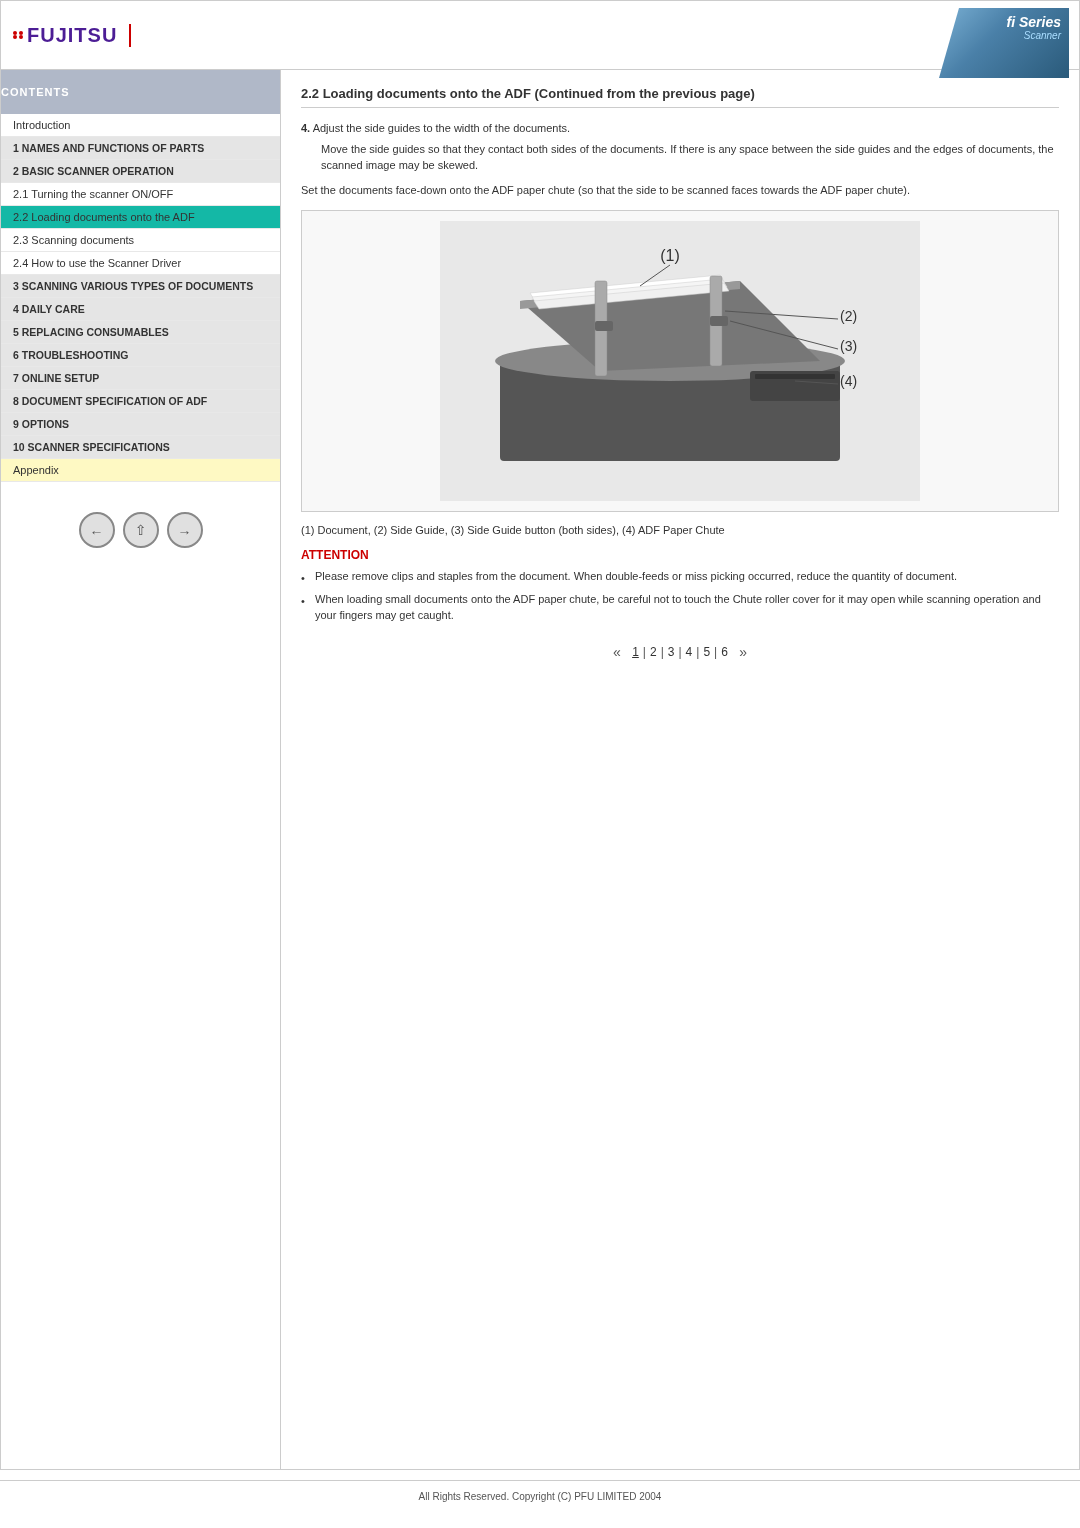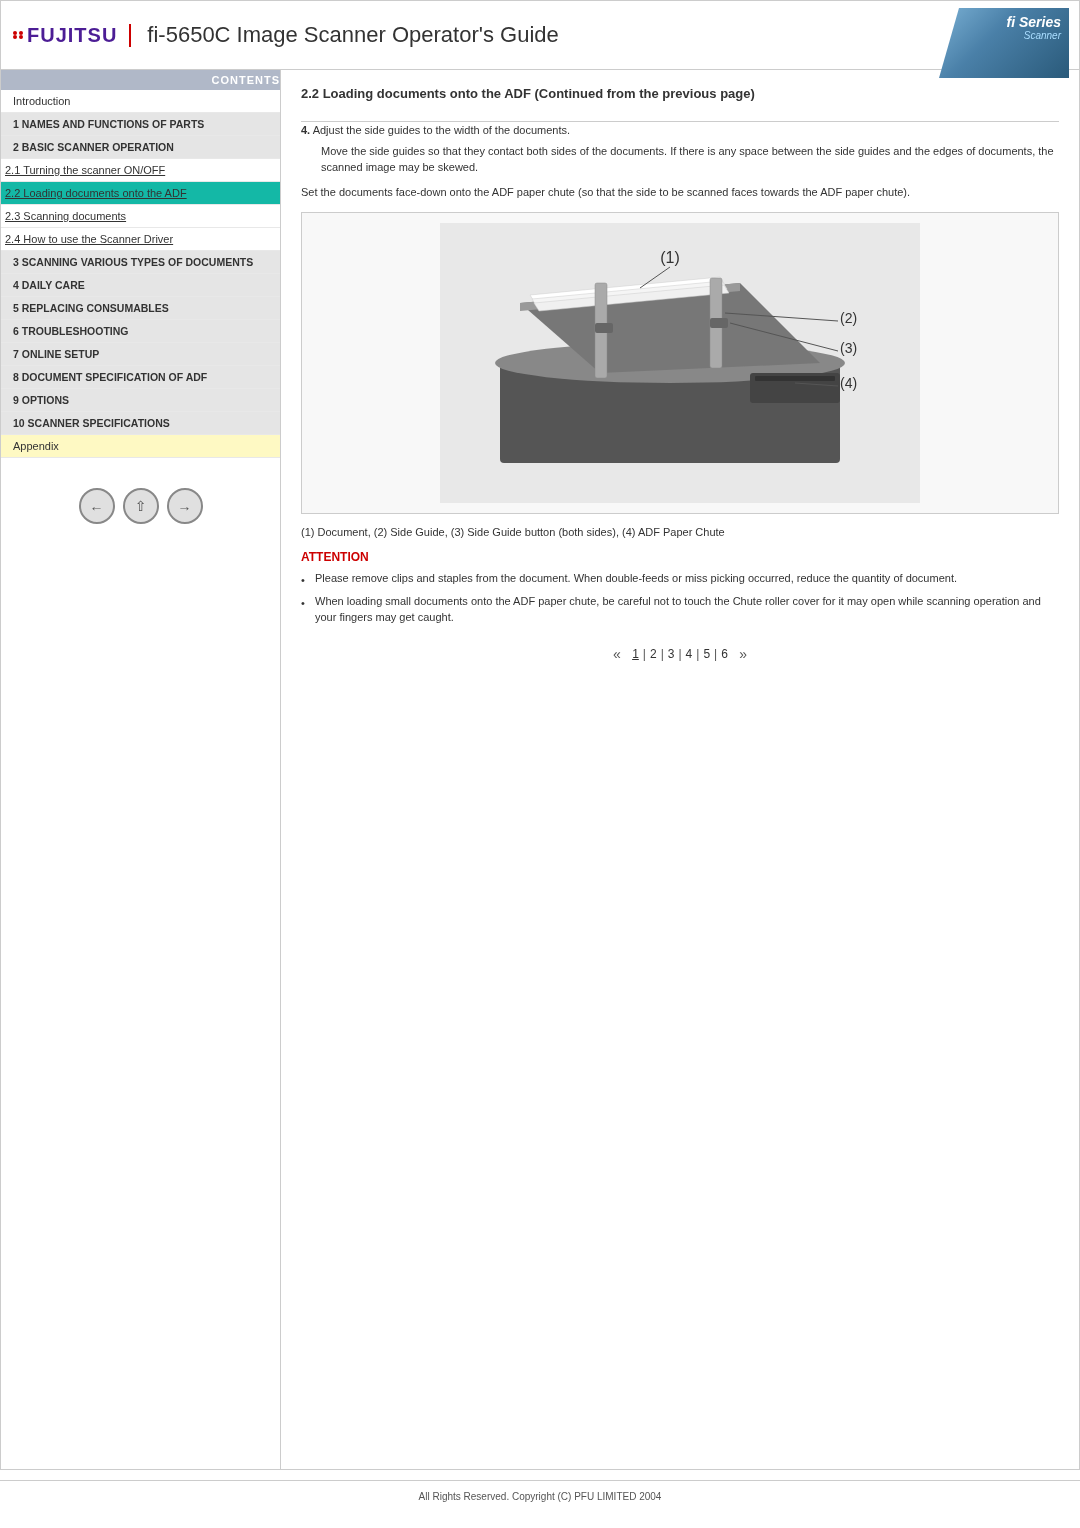--- a/index.html
+++ b/index.html
@@ -91,22 +91,22 @@
     
     .sidebar {
       width: 280px;
       min-width: 280px;
       border-right: 1px solid #ccc;
       display: flex;
       flex-direction: column;
     }
     .sidebar-contents-header {
       background: #b0b8c8;
-      text-align: right;
-      padding: 4px 0;
+      text-align: left;
+      padding: 16px 0;
       font-size: 11px;
       font-weight: bold;
       letter-spacing: 1px;
       color: #fff;
     }
     .sidebar-item {
       padding: 5px 12px;
       font-size: 11px;
       color: #333;
       cursor: pointer;
@@ -115,22 +115,21 @@
     .sidebar-item.active {
       background: #14b8a6;
       color: #333;
     }
     .sidebar-item.section-header {
       background: #e5e5e5;
       font-weight: bold;
       font-size: 10.5px;
     }
     .sidebar-item.sub-item {
-      padding-left: 4px;
-      text-decoration: underline;
+      padding-left: 12px;
     }
     .sidebar-item.appendix {
       background: #fef9c3;
     }
     .sidebar-nav {
       display: flex;
       justify-content: center;
       gap: 8px;
       padding: 20px 0;
       margin-top: 10px;
@@ -151,22 +150,23 @@
 
     
     .content {
       flex: 1;
       padding: 16px 20px;
     }
     .content-title {
       font-size: 13px;
       font-weight: bold;
       color: #333;
+      margin-bottom: 12px;
       border-bottom: 1px solid #ccc;
-      padding-bottom: 20px;
+      padding-bottom: 6px;
     }
     .step-text {
       font-size: 11px;
       color: #333;
       margin-bottom: 4px;
       line-height: 1.5;
     }
     .step-number {
       font-weight: bold;
     }
@@ -277,21 +277,20 @@
         <div class="dot"></div>
         <div class="dot"></div>
       </div>
       <div class="dot-row">
         <div class="dot"></div>
         <div class="dot"></div>
       </div>
     </div>
     <span class="fujitsu-text">FUJITSU</span>
   </div>
-  <span class="header-title">fi-5650C Image Scanner Operator's Guide</span>
   <div class="fi-series-badge">
     <span class="fi-series-text">fi Series</span>
     <span class="scanner-text">Scanner</span>
   </div>
 </div>
 
 <div class="main-layout">
 
   <div class="sidebar">
     <div class="sidebar-contents-header">CONTENTS</div>

